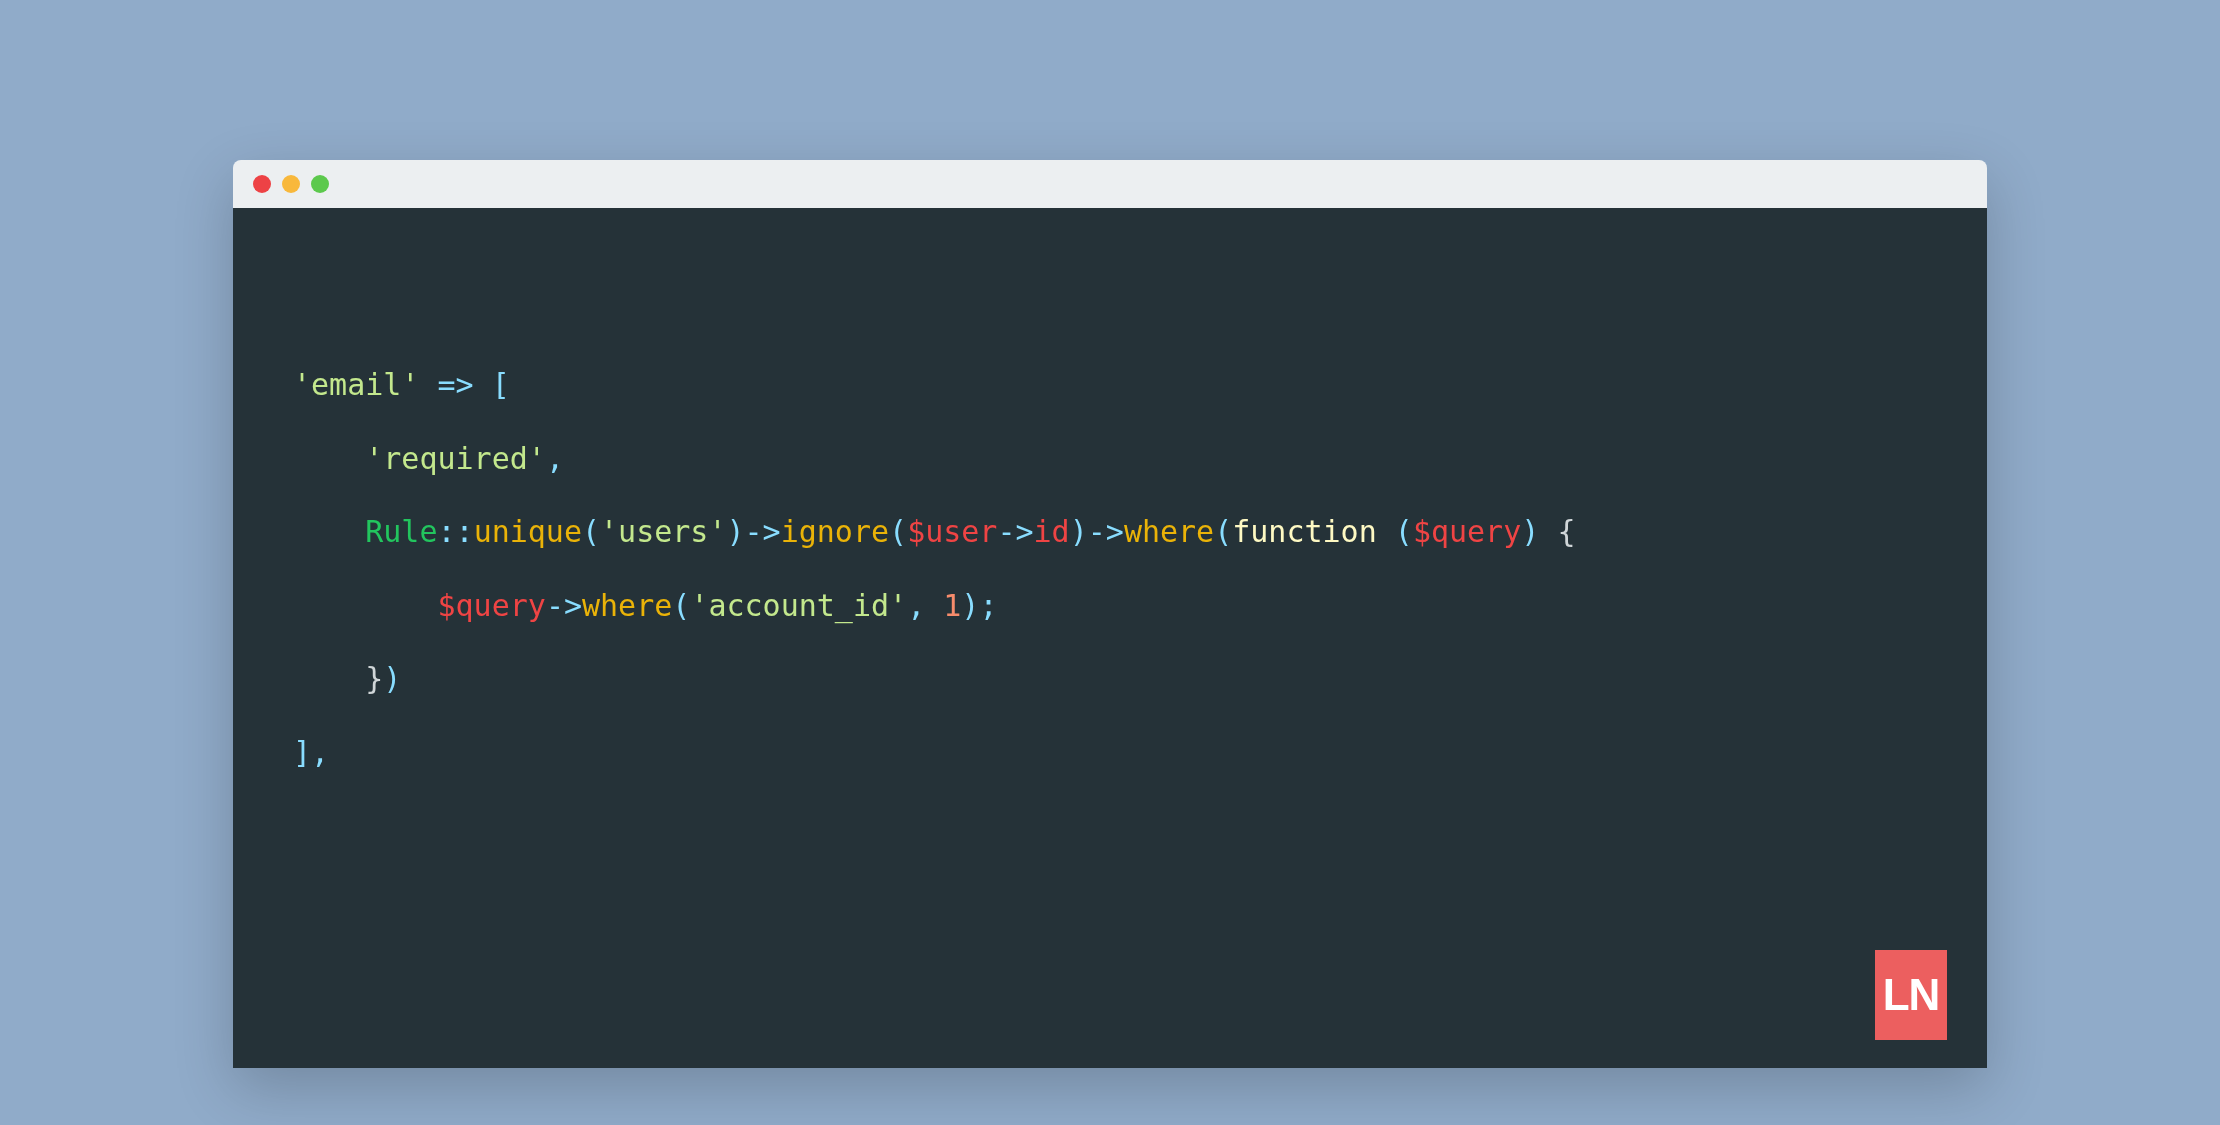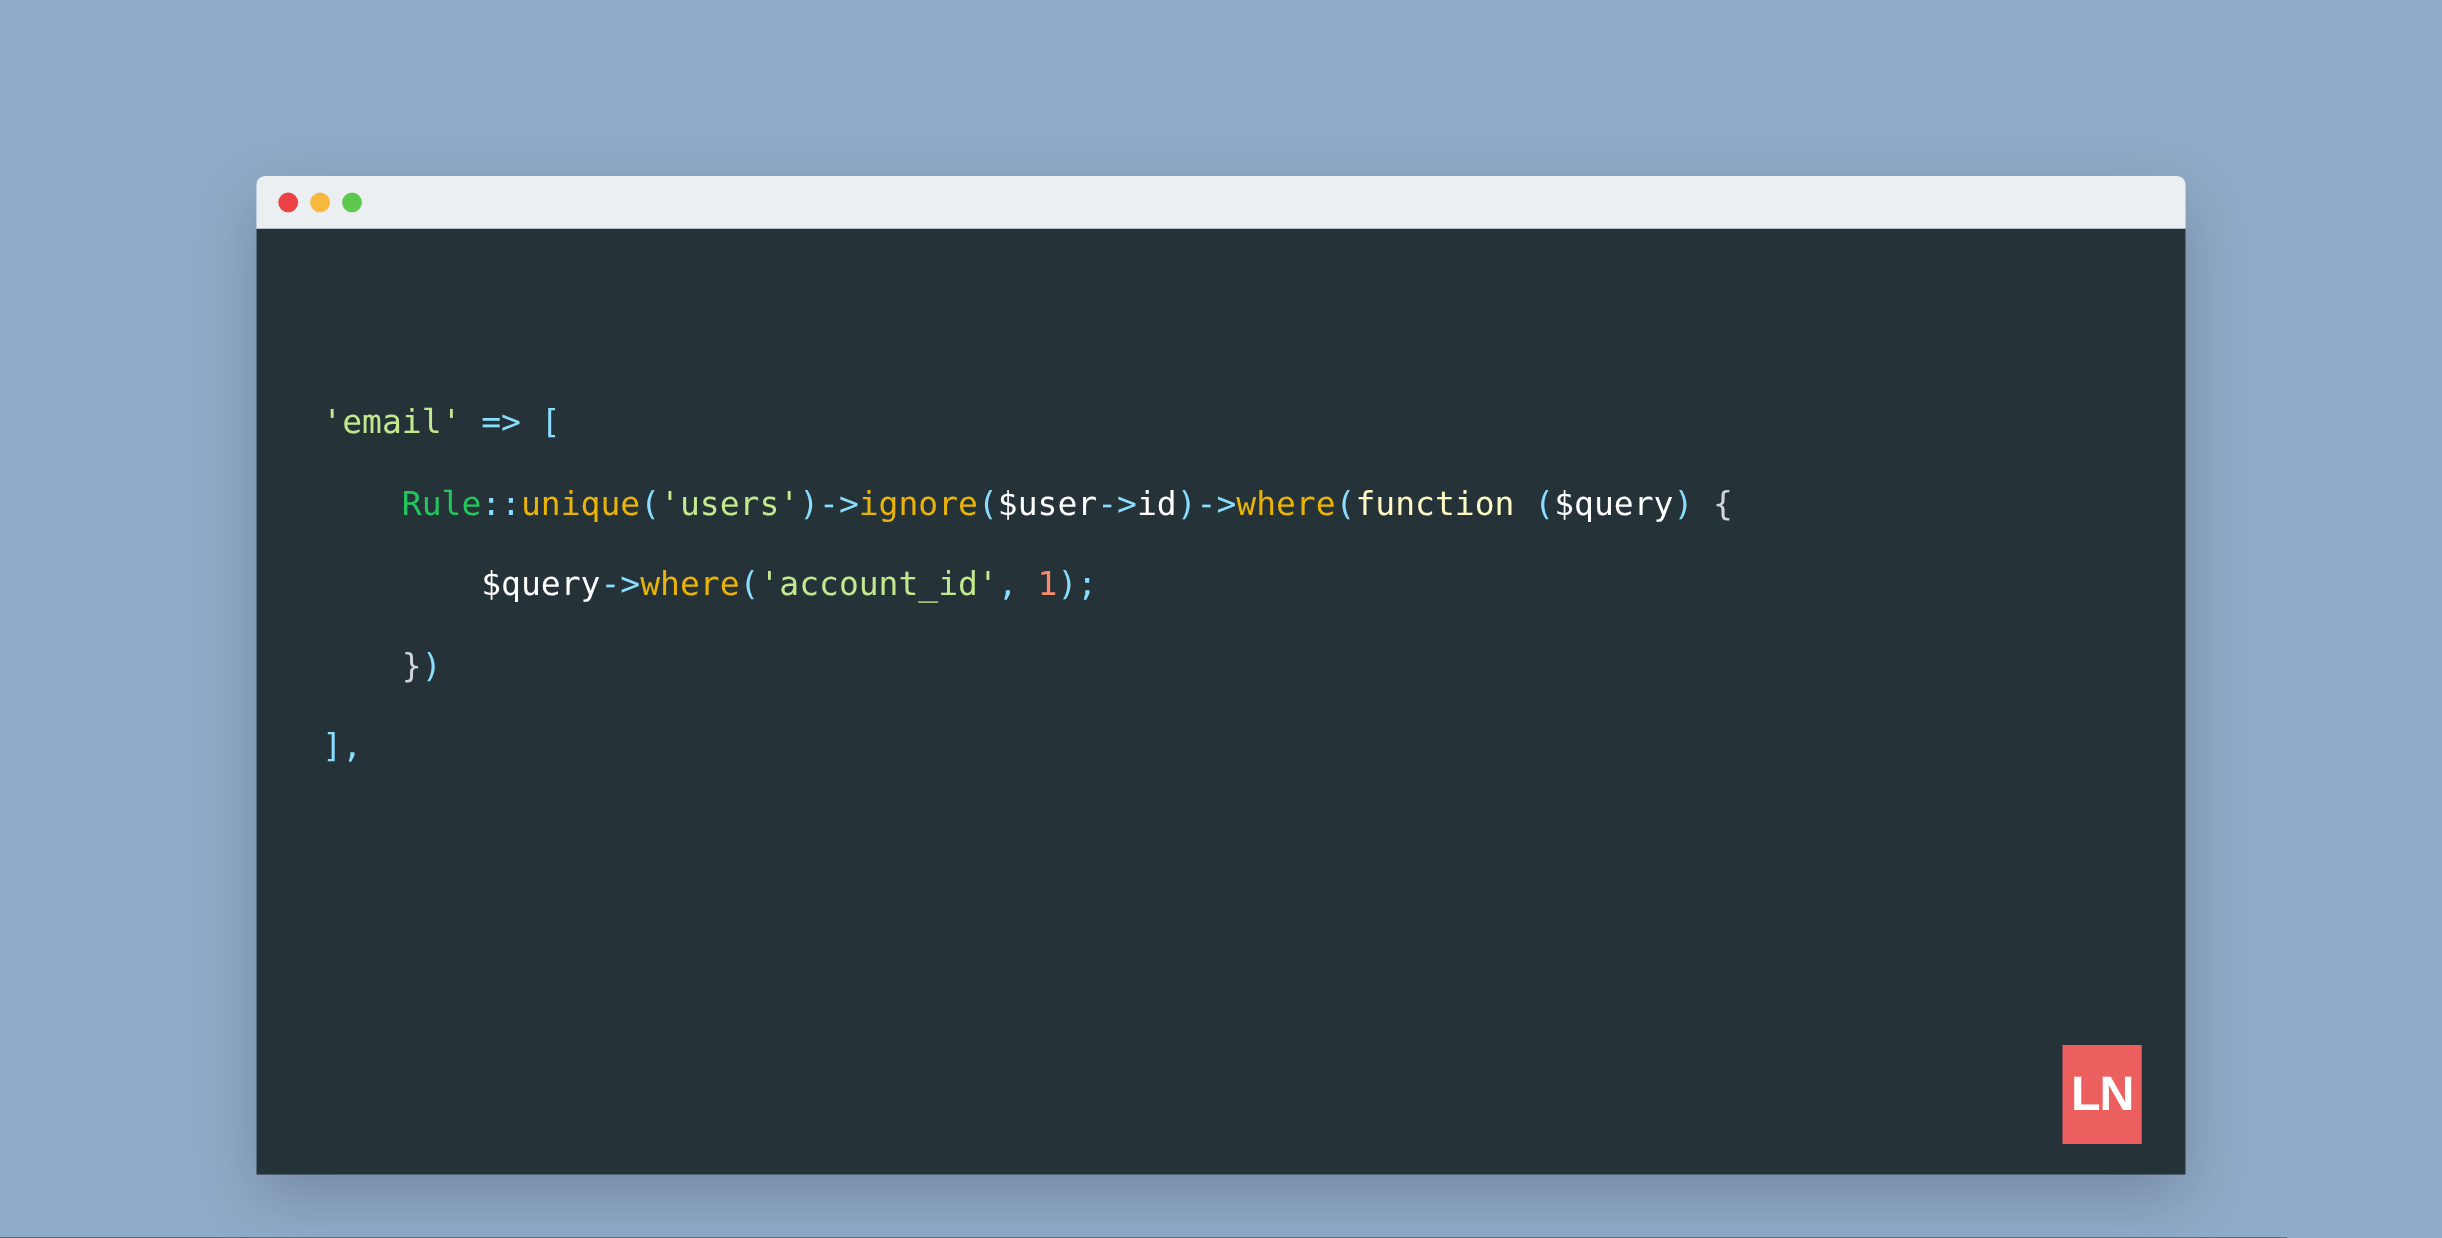--- a/index.html
+++ b/index.html
@@ -46,21 +46,21 @@
     }
     .code-line {
       white-space: pre;
       font-family: ui-monospace, 'SF Mono', Menlo, Monaco, Consolas, monospace;
     }
     .str { color: #c3e88d; }
     .op  { color: #89ddff; }
     .pun { color: #89ddff; }
     .cls { color: #22c55e; }
     .mth { color: #eab308; }
-    .var { color: #ffffff; }
+    .var { color: #ef4444; }
     .txt { color: #d0d6d8; }
     .kw  { color: #fef9c3; }
     .num { color: #f78c6c; }
     .brace { color: #d0d6d8; }
     .logo {
       position: absolute;
       right: 40px;
       bottom: 28px;
       width: 72px;
       height: 90px;
@@ -79,20 +79,21 @@
 <body>
 
 <div class="window">
   <div class="titlebar">
     <div class="traffic-light tl-red"></div>
     <div class="traffic-light tl-yellow"></div>
     <div class="traffic-light tl-green"></div>
   </div>
   <div class="editor">
     <div class="code-line"><span class="str">'email'</span><span class="op"> =&gt; </span><span class="pun">[</span></div>
+    <div class="code-line"><span class="txt">    </span><span class="str">'required'</span><span class="pun">,</span></div>
     <div class="code-line"><span class="txt">    </span><span class="cls">Rule</span><span class="op">::</span><span class="mth">unique</span><span class="pun">(</span><span class="str">'users'</span><span class="pun">)</span><span class="op">-&gt;</span><span class="mth">ignore</span><span class="pun">(</span><span class="var">$user</span><span class="op">-&gt;</span><span class="var">id</span><span class="pun">)</span><span class="op">-&gt;</span><span class="mth">where</span><span class="pun">(</span><span class="kw">function</span><span class="txt"> </span><span class="pun">(</span><span class="var">$query</span><span class="pun">)</span><span class="txt"> </span><span class="brace">{</span></div>
     <div class="code-line"><span class="txt">        </span><span class="var">$query</span><span class="op">-&gt;</span><span class="mth">where</span><span class="pun">(</span><span class="str">'account_id'</span><span class="pun">, </span><span class="num">1</span><span class="pun">)</span><span class="pun">;</span></div>
     <div class="code-line"><span class="txt">    </span><span class="brace">}</span><span class="pun">)</span></div>
     <div class="code-line"><span class="pun">]</span><span class="pun">,</span></div>
 
     <div class="logo">
       <span>LN</span>
     </div>
   </div>
 </div>

